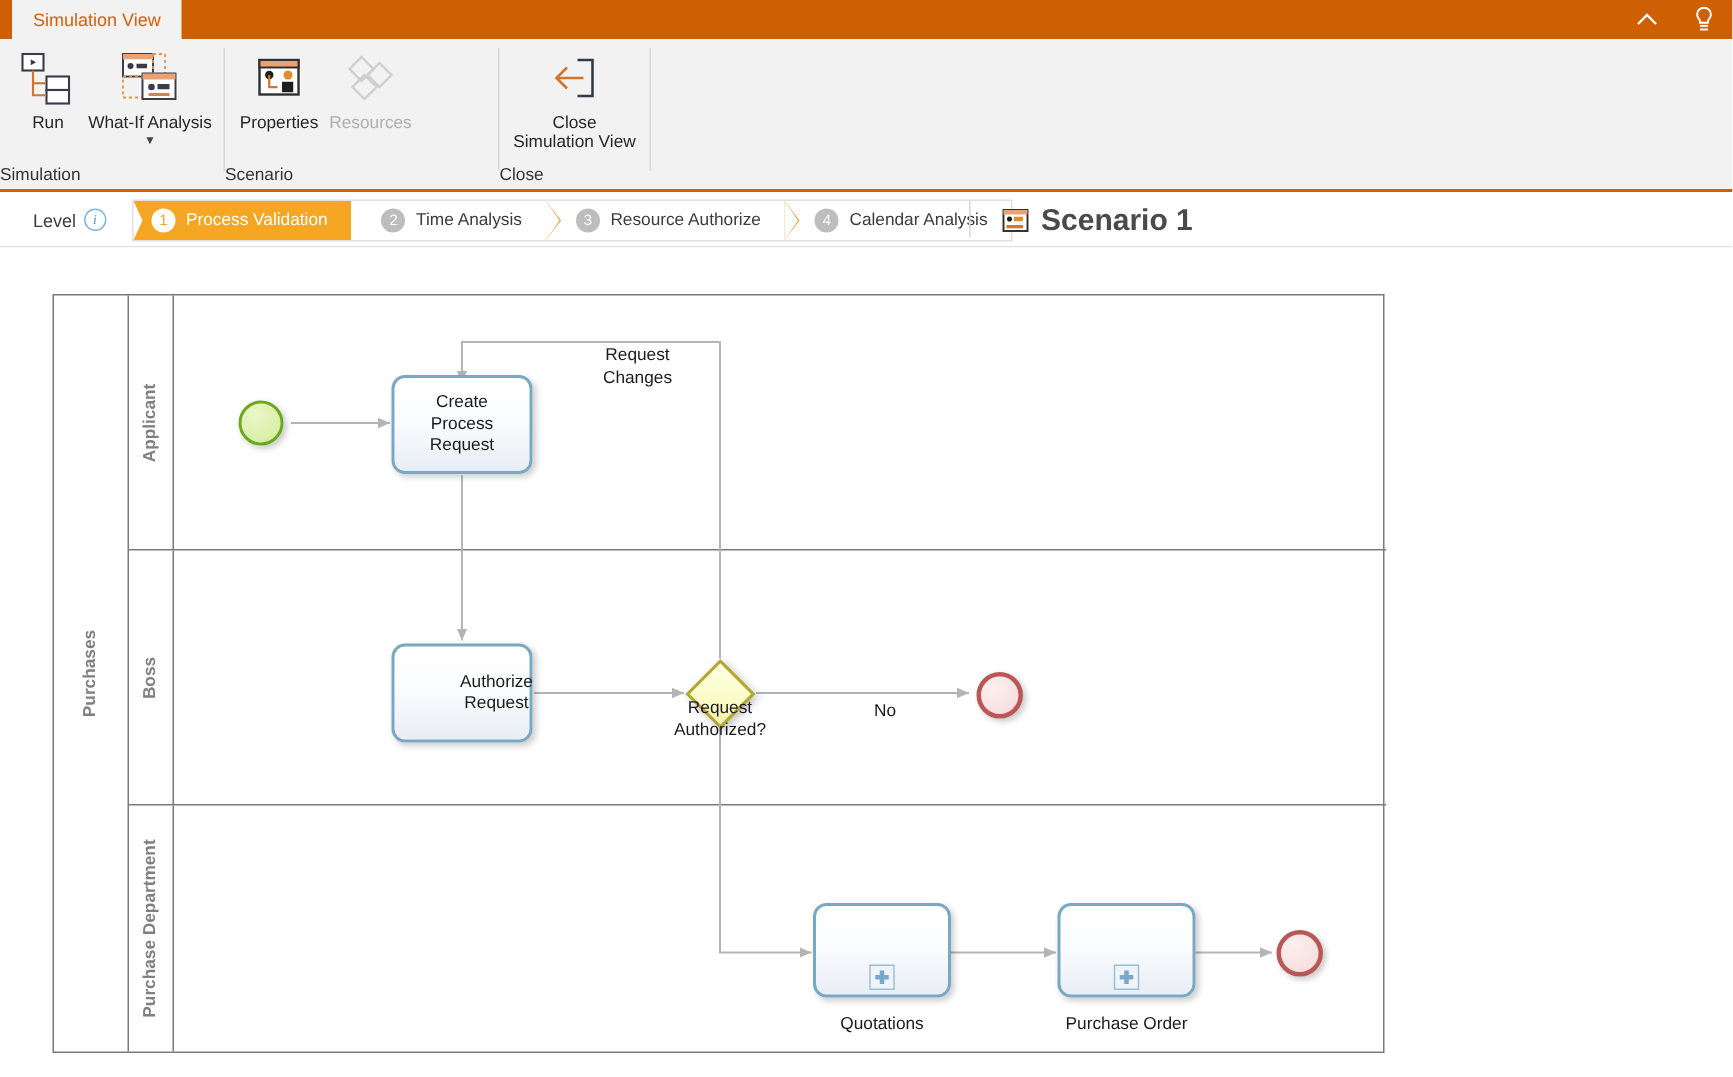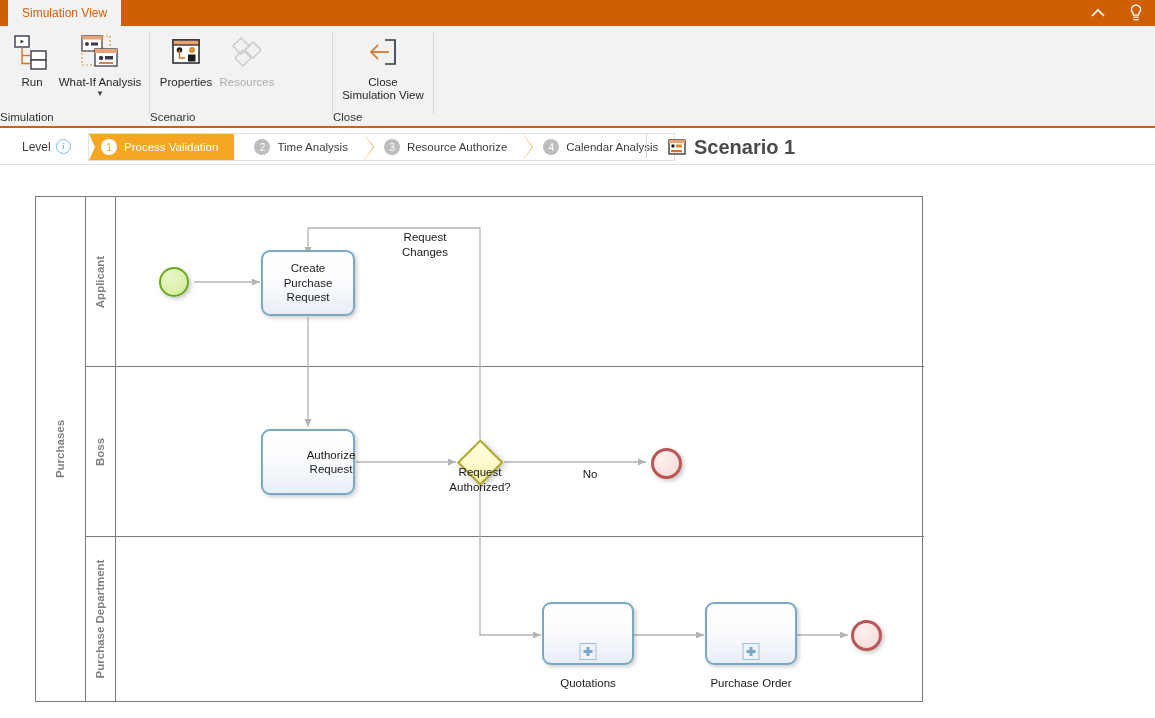--- a/index.html
+++ b/index.html
@@ -413,21 +413,21 @@
 
         <path d="M480,274 L480,63 L308,63 L308,90"></path>
       </g>
     </svg>
 
     <div class="shapes">
 
       <div class="evt start" style="left:159px;top:102px;width:30px;height:30px;"></div>
 
       <div class="task" style="left:261px;top:85px;width:94px;height:66px;">Create
-Purchase
+Process
 Request</div>
 
       <div class="flow-label" style="left:380px;top:65px;width:90px;">Request
 Changes</div>
 
       <div class="task" style="left:261px;top:264px;width:94px;height:66px;padding-left:46px;">Authorize
 Request</div>
 
       <div class="gw" style="left:457px;top:274px;">
         <div class="dia"></div>

